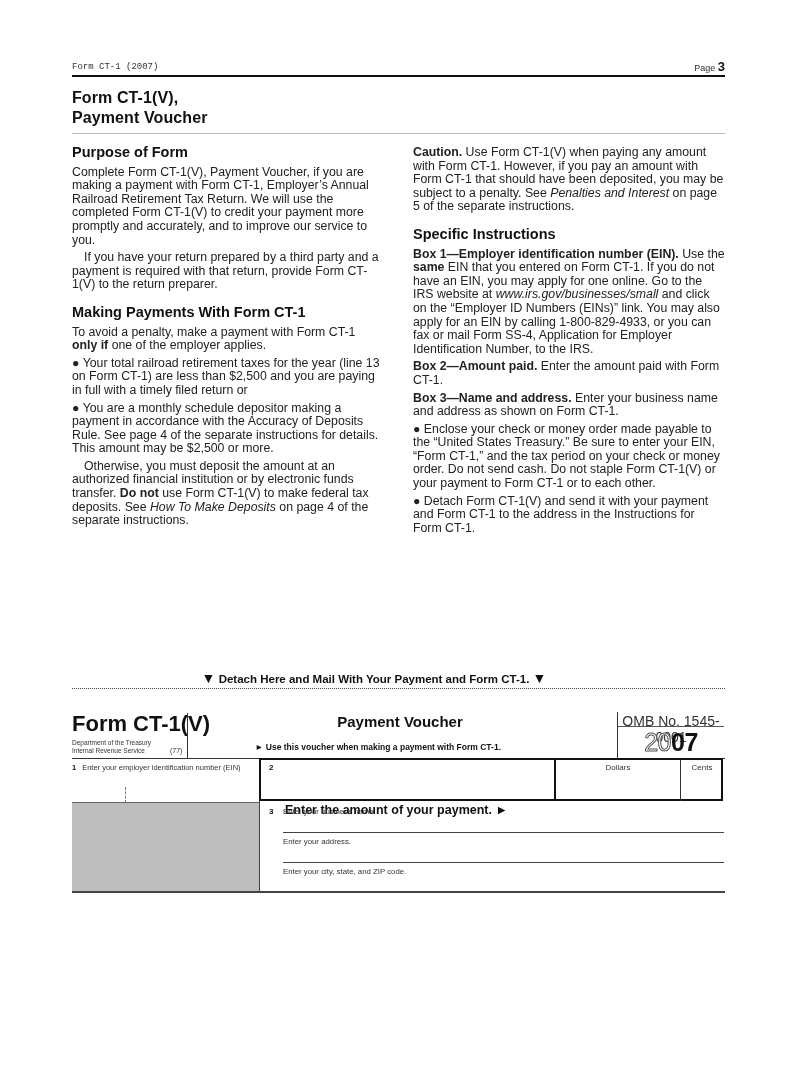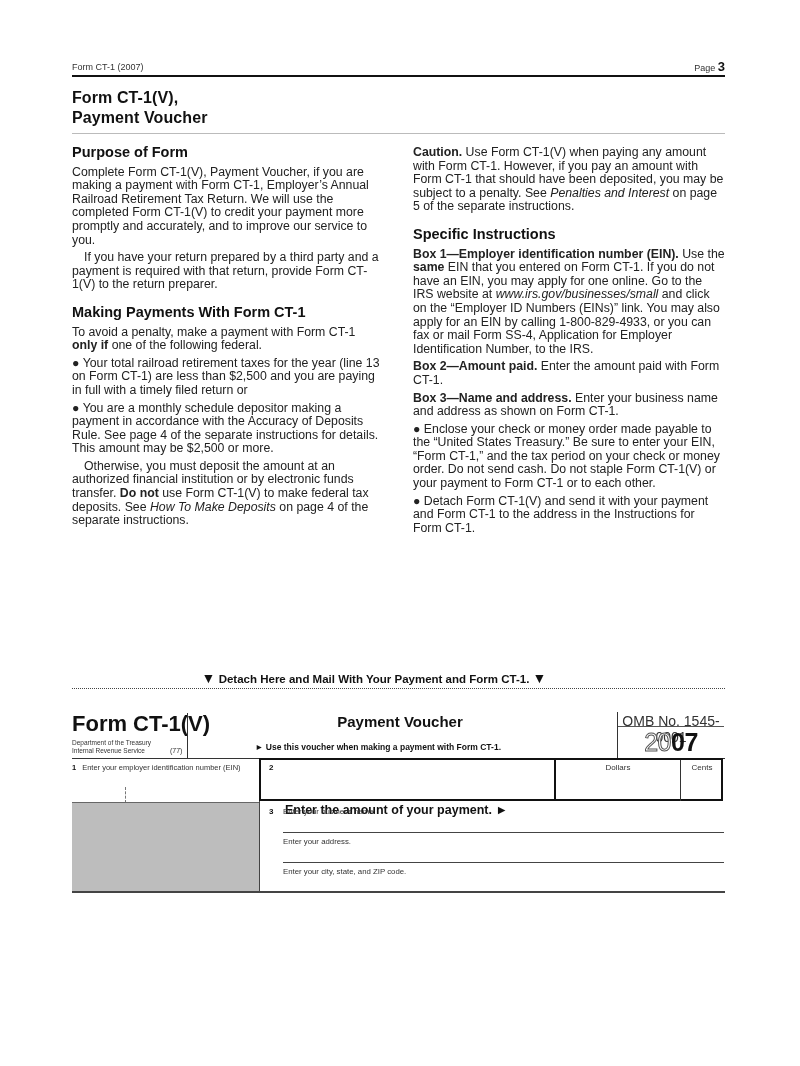--- a/index.html
+++ b/index.html
@@ -1,18 +1,18 @@
 <!DOCTYPE html>
 <html><head>
 <meta charset="utf-8">
 <style>
   html, body { margin: 0; padding: 0; background: #ffffff; }
   body { width: 800px; height: 1066px; position: relative; font-family: "Liberation Sans", sans-serif; color: #1a1a1a; overflow: hidden; }
   .abs { position: absolute; }
-  .hdr-left { left: 72px; top: 62px; font-size: 9px; color: #333; }
+  .hdr-left { left: 72px; top: 62px; font-size: 9px; color: #333; font-family: Liberation Mono, monospace; }
   .hdr-right { right: 75px; top: 59px; font-size: 9px; color: #333; }
   .hdr-right b { font-size: 13px; color: #111; font-weight: bold; }
   .rule-top { left: 72px; width: 653px; top: 75px; height: 2px; background: #111; }
   .title { left: 72px; top: 88px; font-size: 16px; font-weight: bold; line-height: 20px; color: #111; letter-spacing: 0.1px; }
   .rule-thin { left: 72px; width: 653px; top: 133px; height: 1px; background: #bbb; }
   .col { width: 312px; font-size: 12.3px; line-height: 13.6px; color: #222; }
   .col p { margin: 0 0 4px 0; }
   .col p.indent { text-indent: 12px; }
   .col h2 { font-size: 14.5px; font-weight: bold; margin: 0 0 6px 0; color: #111; }
   .colL { left: 72px; top: 146px; }
@@ -64,21 +64,21 @@
   <div>Payment Voucher</div>
 </div>
 <div class="abs rule-thin"></div>
 
 <div class="abs col colL">
   <h2>Purpose of Form</h2>
   <p>Complete Form CT-1(V), Payment Voucher, if you are making a payment with Form CT-1, Employer’s Annual Railroad Retirement Tax Return. We will use the completed Form CT-1(V) to credit your payment more promptly and accurately, and to improve our service to you.</p>
   <p class="indent">If you have your return prepared by a third party and a payment is required with that return, provide Form CT-1(V) to the return preparer.</p>
   <div class="gap"></div>
   <h2>Making Payments With Form CT-1</h2>
-  <p><span>To avoid a penalty, make a payment with Form CT-1 </span><b>only if</b><span> one of the following federal.</span></p>
+  <p><span>To avoid a penalty, make a payment with Form CT-1 </span><b>only if</b><span> one of the employer applies.</span></p>
   <p><span>● </span><span>Your total railroad retirement taxes for the year (line 13 on Form CT-1) are less than $2,500 and you are paying in full with a timely filed return or</span></p>
   <p><span>● </span><span>You are a monthly schedule depositor making a payment in accordance with the Accuracy of Deposits Rule. See page 4 of the separate instructions for details. This amount may be $2,500 or more.</span></p>
   <p class="indent"><span>Otherwise, you must deposit the amount at an authorized financial institution or by electronic funds transfer. </span><b>Do not</b><span> use Form CT-1(V) to make federal tax deposits. See </span><i>How To Make Deposits</i><span> on page 4 of the separate instructions.</span></p>
 </div>
 
 <div class="abs col colR">
   <p><b>Caution.</b><span> Use Form CT-1(V) when paying any amount with Form CT-1. However, if you pay an amount with Form CT-1 that should have been deposited, you may be subject to a penalty. See </span><i>Penalties and Interest</i><span> on page 5 of the separate instructions.</span></p>
   <div class="gap"></div>
   <h2>Specific Instructions</h2>
   <p><b>Box 1—Employer identification number (EIN).</b><span> Use the </span><b>same</b><span> EIN that you entered on Form CT-1. If you do not have an EIN, you may apply for one online. Go to the IRS website at </span><i>www.irs.gov/businesses/small</i><span> and click on the “Employer ID Numbers (EINs)” link. You may also apply for an EIN by calling 1-800-829-4933, or you can fax or mail Form SS-4, Application for Employer Identification Number, to the IRS.</span></p>

